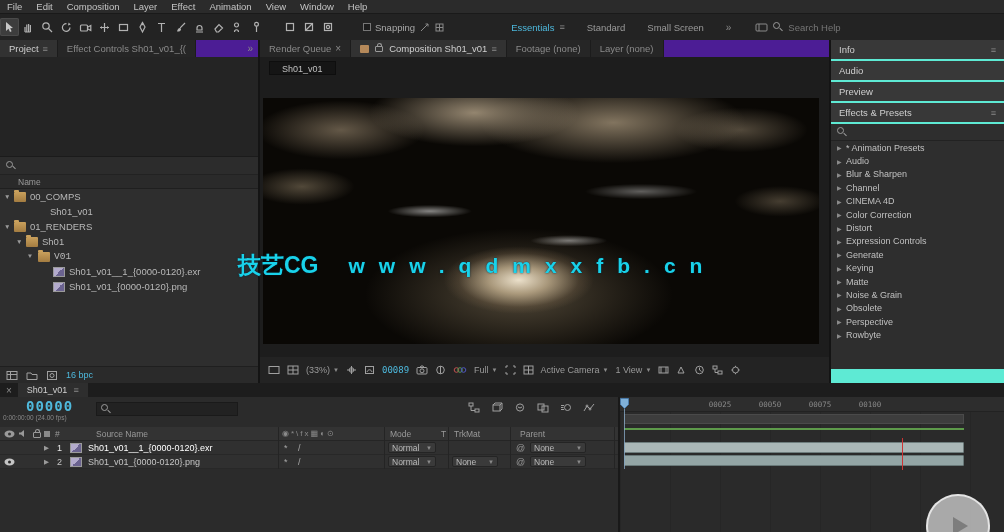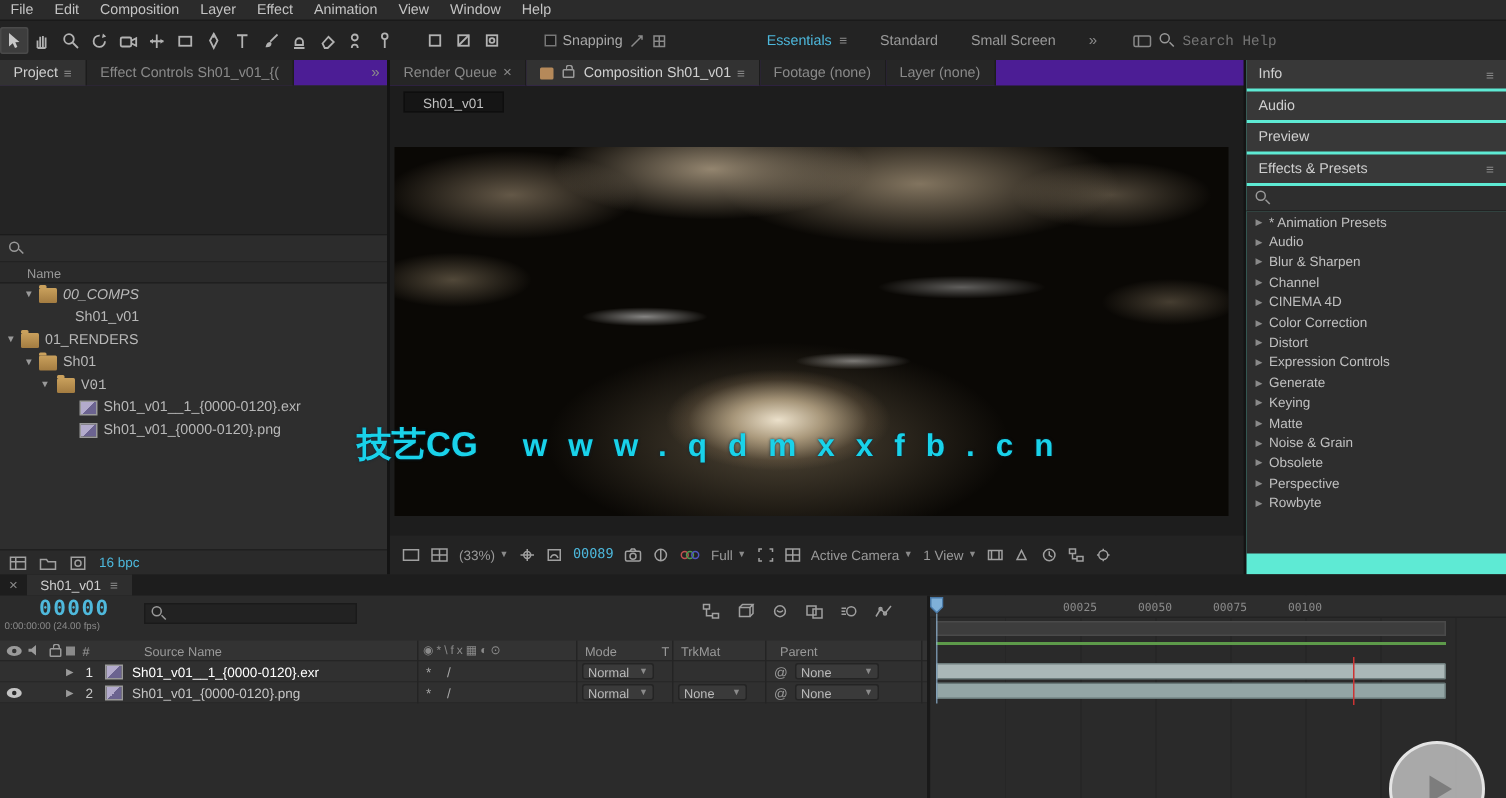--- a/index.html
+++ b/index.html
@@ -18,21 +18,21 @@
   .tool svg { stroke:#b2b2b2; fill:none; stroke-width:1.2; }
   .tgap { width:14px; }
   .snapping { display:flex; align-items:center; gap:4px; margin-left:26px; color:#a8a8a8; font-size:9.5px; }
   .cb { width:8px; height:8px; border:1px solid #777; background:#1d1d1d; display:inline-block; }
   .ws-wrap { display:flex; align-items:center; margin-left:56px; gap:2px; }
   .ws { padding:2px 10px; font-size:9.5px; color:#9a9a9a; display:flex; gap:5px; align-items:center; }
   .ws.active { color:#4db8dc; }
   .burger { color:#8a8a8a; font-size:9px; }
   .overflow { color:#8a8a8a; margin-left:10px; font-size:10px; }
   .help-search { display:flex; align-items:center; gap:5px; margin-left:28px; }
-  .help-search input { background:transparent; border:none; outline:none; color:#9a9a9a; font-size:9.5px; width:78px; font-family:Liberation Mono, monospace; }
+  .help-search input { background:transparent; border:none; outline:none; color:#9a9a9a; font-size:9.5px; width:78px; font-family:Liberation Sans, sans-serif; }
 
   .mag { width:10px; height:10px; position:relative; display:inline-block; flex:0 0 auto; }
   .mag::before { content:""; position:absolute; left:0; top:0; width:5px; height:5px; border:1.2px solid #9a9a9a; border-radius:50%; }
   .mag::after { content:""; position:absolute; left:5.5px; top:6.5px; width:4px; height:1.3px; background:#9a9a9a; transform:rotate(45deg); }
 
   
   .panel { position:absolute; background:#2e2e2e; }
   .tabstrip { height:17px; background:#4c1d95; display:flex; align-items:stretch; font-size:9.5px; }
   .tab { display:flex; align-items:center; gap:4px; padding:0 9px; color:#8a8a8a; background:#262626; border-right:1px solid #1c1c1c; }
   .tab.active { background:#323232; color:#cfcfcf; }
@@ -115,21 +115,21 @@
   .waband { position:absolute; left:4px; top:17px; width:340px; height:10px; background:#3d3d3d; border:1px solid #4a4a4a; }
   .waline { position:absolute; left:4px; top:31px; width:340px; height:2px; background:#5d9a4a; }
   .bar { position:absolute; left:4px; width:340px; height:11px; border-radius:1px; }
   .bar1 { top:45px; background:#aab7b7; border:1px solid #6e7d7d; }
   .bar2 { top:58px; background:#93a5a5; border:1px solid #687878; }
   .redline { position:absolute; left:282px; top:41px; width:1px; height:32px; background:#c33; }
   .cti { position:absolute; left:0; top:1px; width:9px; height:11px; }
   .cti-line { position:absolute; left:4px; top:12px; width:1px; height:60px; background:rgba(140,175,205,0.75); }
 
   
-  .watermark { position:absolute; left:238px; top:250px; z-index:40; display:flex; align-items:baseline; gap:30px; color:#19d2ea; font-weight:bold; text-shadow:0 0 2px rgba(0,40,60,0.9); pointer-events:none;margin-top:31px; }
+  .watermark { position:absolute; left:238px; top:250px; z-index:40; display:flex; align-items:baseline; gap:30px; color:#19d2ea; font-weight:bold; text-shadow:0 0 2px rgba(0,40,60,0.9); pointer-events:none; }
   .wm-cn { font-size:23px; }
   .wm-url { font-size:21px; letter-spacing:14px; }
   .play-wm { position:absolute; left:926px; top:494px; width:64px; height:64px; border-radius:50%; background:rgba(205,205,205,0.78); border:2px solid rgba(235,235,235,0.9); z-index:45; display:flex; align-items:center; justify-content:center; }
   .play-tri { width:0; height:0; border-left:15px solid #7d7d7d; border-top:9px solid transparent; border-bottom:9px solid transparent; margin-left:4px; }
 
   .eye { display:inline-block; }
 </style>
 </head>
 <body>
 
@@ -292,21 +292,21 @@
     </div>
     <div class="pv-area"></div>
     <div class="psearch">
       <span class="mag"></span>
       <input style="background: transparent; border: none; outline: none; width: 200px; color: rgb(187, 187, 187); font-size: 9px;">
     </div>
     <div class="pname-hdr">
         <span>Name</span>
       </div>
 
-    <div class="prow" style="padding-left:16px;font-style:italic;">
+    <div class="prow" style="padding-left:4px;">
       <span class="tri">▼</span>
       <span class="ico folder"></span>
       <span>00_COMPS</span>
     </div>
     <div class="prow" style="padding-left:26px;">
       <span class="sp9"></span>
       <span class="ico comp"></span>
       <span>Sh01_v01</span>
     </div>
     <div class="prow" style="padding-left:4px;">

